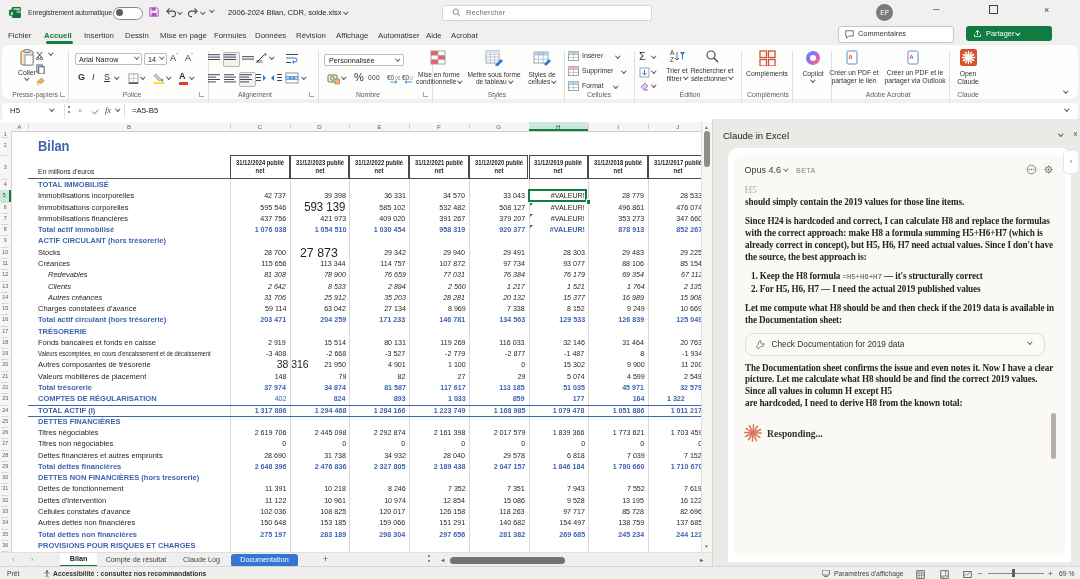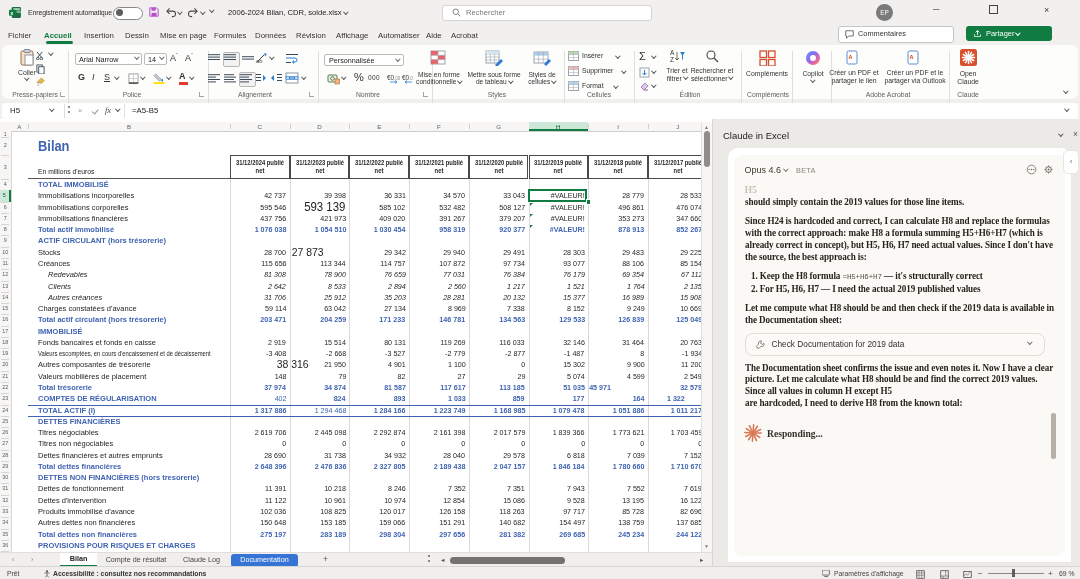--- a/index.html
+++ b/index.html
@@ -518,21 +518,21 @@
       <div style="position:absolute;left:289.7px;top:224.2px;width:56.2px;height:11.3px;line-height:11.3px;font-size:7.5px;font-weight:bold;color:#3f63b1;text-align:right;white-space:nowrap"><span style="display:inline-block;transform:scaleX(.95);transform-origin:100% 50%">1 054 510</span></div>
       <div style="position:absolute;left:349.4px;top:224.2px;width:56.2px;height:11.3px;line-height:11.3px;font-size:7.5px;font-weight:bold;color:#3f63b1;text-align:right;white-space:nowrap"><span style="display:inline-block;transform:scaleX(.95);transform-origin:100% 50%">1 030 454</span></div>
       <div style="position:absolute;left:409.1px;top:224.2px;width:56.2px;height:11.3px;line-height:11.3px;font-size:7.5px;font-weight:bold;color:#3f63b1;text-align:right;white-space:nowrap"><span style="display:inline-block;transform:scaleX(.95);transform-origin:100% 50%">958 319</span></div>
       <div style="position:absolute;left:468.8px;top:224.2px;width:56.2px;height:11.3px;line-height:11.3px;font-size:7.5px;font-weight:bold;color:#3f63b1;text-align:right;white-space:nowrap"><span style="display:inline-block;transform:scaleX(.95);transform-origin:100% 50%">920 377</span></div>
       <div style="position:absolute;left:528.5px;top:224.2px;width:56.2px;height:11.3px;line-height:11.3px;font-size:7.5px;font-weight:bold;color:#3f63b1;text-align:right;white-space:nowrap"><span style="display:inline-block;transform:scaleX(.95);transform-origin:100% 50%">#VALEUR!</span></div>
       <div style="position:absolute;left:588.2px;top:224.2px;width:56.2px;height:11.3px;line-height:11.3px;font-size:7.5px;font-weight:bold;color:#3f63b1;text-align:right;white-space:nowrap"><span style="display:inline-block;transform:scaleX(.95);transform-origin:100% 50%">878 913</span></div>
       <div style="position:absolute;left:647.9px;top:224.2px;width:54.1px;height:11.3px;line-height:11.3px;font-size:7.5px;font-weight:bold;color:#3f63b1;text-align:right;white-space:nowrap"><span style="display:inline-block;transform:scaleX(.95);transform-origin:100% 50%">852 267</span></div>
       <div style="position:absolute;left:38px;top:235.4px;height:11.3px;line-height:11.3px;font-size:7.5px;font-weight:bold;color:#3f63b1;white-space:nowrap"><span style="display:inline-block;transform:scaleX(1.0);transform-origin:0 50%">ACTIF CIRCULANT (hors trésorerie)</span></div>
       <div style="position:absolute;left:38px;top:246.7px;height:11.3px;line-height:11.3px;font-size:7.5px;color:#1f1f1f;white-space:nowrap"><span style="display:inline-block;transform:scaleX(1.0);transform-origin:0 50%">Stocks</span></div>
       <div style="position:absolute;left:230.0px;top:246.7px;width:56.2px;height:11.3px;line-height:11.3px;font-size:7.5px;color:#1f1f1f;text-align:right;white-space:nowrap"><span style="display:inline-block;transform:scaleX(.95);transform-origin:100% 50%">28 700</span></div>
-      <div style="position:absolute;left:289.7px;top:246.7px;width:56.2px;height:11.3px;line-height:11.3px;font-size:11px;color:#1f1f1f;text-align:left;white-space:nowrap"><span style="display:inline-block;transform:scaleX(.95);transform-origin:100% 50%">27 873</span></div>
+      <div style="position:absolute;left:289.7px;top:246.7px;width:56.2px;height:11.3px;line-height:11.3px;font-size:13px;color:#1f1f1f;text-align:center;white-space:nowrap"><span style="display:inline-block;transform:scaleX(.95);transform-origin:100% 50%">27 873</span></div>
       <div style="position:absolute;left:349.4px;top:246.7px;width:56.2px;height:11.3px;line-height:11.3px;font-size:7.5px;color:#1f1f1f;text-align:right;white-space:nowrap"><span style="display:inline-block;transform:scaleX(.95);transform-origin:100% 50%">29 342</span></div>
       <div style="position:absolute;left:409.1px;top:246.7px;width:56.2px;height:11.3px;line-height:11.3px;font-size:7.5px;color:#1f1f1f;text-align:right;white-space:nowrap"><span style="display:inline-block;transform:scaleX(.95);transform-origin:100% 50%">29 940</span></div>
       <div style="position:absolute;left:468.8px;top:246.7px;width:56.2px;height:11.3px;line-height:11.3px;font-size:7.5px;color:#1f1f1f;text-align:right;white-space:nowrap"><span style="display:inline-block;transform:scaleX(.95);transform-origin:100% 50%">29 491</span></div>
       <div style="position:absolute;left:528.5px;top:246.7px;width:56.2px;height:11.3px;line-height:11.3px;font-size:7.5px;color:#1f1f1f;text-align:right;white-space:nowrap"><span style="display:inline-block;transform:scaleX(.95);transform-origin:100% 50%">28 303</span></div>
       <div style="position:absolute;left:588.2px;top:246.7px;width:56.2px;height:11.3px;line-height:11.3px;font-size:7.5px;color:#1f1f1f;text-align:right;white-space:nowrap"><span style="display:inline-block;transform:scaleX(.95);transform-origin:100% 50%">29 483</span></div>
       <div style="position:absolute;left:647.9px;top:246.7px;width:54.1px;height:11.3px;line-height:11.3px;font-size:7.5px;color:#1f1f1f;text-align:right;white-space:nowrap"><span style="display:inline-block;transform:scaleX(.95);transform-origin:100% 50%">29 225</span></div>
       <div style="position:absolute;left:38px;top:258.0px;height:11.3px;line-height:11.3px;font-size:7.5px;color:#1f1f1f;white-space:nowrap"><span style="display:inline-block;transform:scaleX(1.0);transform-origin:0 50%">Créances</span></div>
       <div style="position:absolute;left:230.0px;top:258.0px;width:56.2px;height:11.3px;line-height:11.3px;font-size:7.5px;color:#1f1f1f;text-align:right;white-space:nowrap"><span style="display:inline-block;transform:scaleX(.95);transform-origin:100% 50%">115 656</span></div>
       <div style="position:absolute;left:289.7px;top:258.0px;width:56.2px;height:11.3px;line-height:11.3px;font-size:7.5px;color:#1f1f1f;text-align:right;white-space:nowrap"><span style="display:inline-block;transform:scaleX(.95);transform-origin:100% 50%">113 344</span></div>
       <div style="position:absolute;left:349.4px;top:258.0px;width:56.2px;height:11.3px;line-height:11.3px;font-size:7.5px;color:#1f1f1f;text-align:right;white-space:nowrap"><span style="display:inline-block;transform:scaleX(.95);transform-origin:100% 50%">114 757</span></div>
@@ -579,21 +579,21 @@
       <div style="position:absolute;left:647.9px;top:303.1px;width:54.1px;height:11.3px;line-height:11.3px;font-size:7.5px;color:#1f1f1f;text-align:right;white-space:nowrap"><span style="display:inline-block;transform:scaleX(.95);transform-origin:100% 50%">10 669</span></div>
       <div style="position:absolute;left:38px;top:314.3px;height:11.3px;line-height:11.3px;font-size:7.5px;font-weight:bold;color:#3f63b1;white-space:nowrap"><span style="display:inline-block;transform:scaleX(1.0);transform-origin:0 50%">Total actif circulant (hors trésorerie)</span></div>
       <div style="position:absolute;left:230.0px;top:314.3px;width:56.2px;height:11.3px;line-height:11.3px;font-size:7.5px;font-weight:bold;color:#3f63b1;text-align:right;white-space:nowrap"><span style="display:inline-block;transform:scaleX(.95);transform-origin:100% 50%">203 471</span></div>
       <div style="position:absolute;left:289.7px;top:314.3px;width:56.2px;height:11.3px;line-height:11.3px;font-size:7.5px;font-weight:bold;color:#3f63b1;text-align:right;white-space:nowrap"><span style="display:inline-block;transform:scaleX(.95);transform-origin:100% 50%">204 259</span></div>
       <div style="position:absolute;left:349.4px;top:314.3px;width:56.2px;height:11.3px;line-height:11.3px;font-size:7.5px;font-weight:bold;color:#3f63b1;text-align:right;white-space:nowrap"><span style="display:inline-block;transform:scaleX(.95);transform-origin:100% 50%">171 233</span></div>
       <div style="position:absolute;left:409.1px;top:314.3px;width:56.2px;height:11.3px;line-height:11.3px;font-size:7.5px;font-weight:bold;color:#3f63b1;text-align:right;white-space:nowrap"><span style="display:inline-block;transform:scaleX(.95);transform-origin:100% 50%">146 781</span></div>
       <div style="position:absolute;left:468.8px;top:314.3px;width:56.2px;height:11.3px;line-height:11.3px;font-size:7.5px;font-weight:bold;color:#3f63b1;text-align:right;white-space:nowrap"><span style="display:inline-block;transform:scaleX(.95);transform-origin:100% 50%">134 563</span></div>
       <div style="position:absolute;left:528.5px;top:314.3px;width:56.2px;height:11.3px;line-height:11.3px;font-size:7.5px;font-weight:bold;color:#3f63b1;text-align:right;white-space:nowrap"><span style="display:inline-block;transform:scaleX(.95);transform-origin:100% 50%">129 533</span></div>
       <div style="position:absolute;left:588.2px;top:314.3px;width:56.2px;height:11.3px;line-height:11.3px;font-size:7.5px;font-weight:bold;color:#3f63b1;text-align:right;white-space:nowrap"><span style="display:inline-block;transform:scaleX(.95);transform-origin:100% 50%">126 839</span></div>
       <div style="position:absolute;left:647.9px;top:314.3px;width:54.1px;height:11.3px;line-height:11.3px;font-size:7.5px;font-weight:bold;color:#3f63b1;text-align:right;white-space:nowrap"><span style="display:inline-block;transform:scaleX(.95);transform-origin:100% 50%">125 049</span></div>
-      <div style="position:absolute;left:38px;top:325.6px;height:11.3px;line-height:11.3px;font-size:7.5px;font-weight:bold;color:#3f63b1;white-space:nowrap"><span style="display:inline-block;transform:scaleX(1.0);transform-origin:0 50%">IMMOBILISÉ</span></div>
+      <div style="position:absolute;left:38px;top:325.6px;height:11.3px;line-height:11.3px;font-size:7.5px;font-weight:bold;color:#3f63b1;white-space:nowrap"><span style="display:inline-block;transform:scaleX(1.0);transform-origin:0 50%">TRÉSORERIE</span></div>
       <div style="position:absolute;left:38px;top:336.9px;height:11.3px;line-height:11.3px;font-size:7.5px;color:#1f1f1f;white-space:nowrap"><span style="display:inline-block;transform:scaleX(1.0);transform-origin:0 50%">Fonds bancaires et fonds en caisse</span></div>
       <div style="position:absolute;left:230.0px;top:336.9px;width:56.2px;height:11.3px;line-height:11.3px;font-size:7.5px;color:#1f1f1f;text-align:right;white-space:nowrap"><span style="display:inline-block;transform:scaleX(.95);transform-origin:100% 50%">2 919</span></div>
       <div style="position:absolute;left:289.7px;top:336.9px;width:56.2px;height:11.3px;line-height:11.3px;font-size:7.5px;color:#1f1f1f;text-align:right;white-space:nowrap"><span style="display:inline-block;transform:scaleX(.95);transform-origin:100% 50%">15 514</span></div>
       <div style="position:absolute;left:349.4px;top:336.9px;width:56.2px;height:11.3px;line-height:11.3px;font-size:7.5px;color:#1f1f1f;text-align:right;white-space:nowrap"><span style="display:inline-block;transform:scaleX(.95);transform-origin:100% 50%">80 131</span></div>
       <div style="position:absolute;left:409.1px;top:336.9px;width:56.2px;height:11.3px;line-height:11.3px;font-size:7.5px;color:#1f1f1f;text-align:right;white-space:nowrap"><span style="display:inline-block;transform:scaleX(.95);transform-origin:100% 50%">119 269</span></div>
       <div style="position:absolute;left:468.8px;top:336.9px;width:56.2px;height:11.3px;line-height:11.3px;font-size:7.5px;color:#1f1f1f;text-align:right;white-space:nowrap"><span style="display:inline-block;transform:scaleX(.95);transform-origin:100% 50%">116 033</span></div>
       <div style="position:absolute;left:528.5px;top:336.9px;width:56.2px;height:11.3px;line-height:11.3px;font-size:7.5px;color:#1f1f1f;text-align:right;white-space:nowrap"><span style="display:inline-block;transform:scaleX(.95);transform-origin:100% 50%">32 146</span></div>
       <div style="position:absolute;left:588.2px;top:336.9px;width:56.2px;height:11.3px;line-height:11.3px;font-size:7.5px;color:#1f1f1f;text-align:right;white-space:nowrap"><span style="display:inline-block;transform:scaleX(.95);transform-origin:100% 50%">31 464</span></div>
       <div style="position:absolute;left:647.9px;top:336.9px;width:54.1px;height:11.3px;line-height:11.3px;font-size:7.5px;color:#1f1f1f;text-align:right;white-space:nowrap"><span style="display:inline-block;transform:scaleX(.95);transform-origin:100% 50%">20 763</span></div>
       <div style="position:absolute;left:38px;top:348.1px;height:11.3px;line-height:11.3px;font-size:7.5px;color:#1f1f1f;white-space:nowrap"><span style="display:inline-block;transform:scaleX(0.78);transform-origin:0 50%">Valeurs escomptées, en cours d'encaissement et de décaissement</span></div>
@@ -623,34 +623,34 @@
       <div style="position:absolute;left:528.5px;top:370.7px;width:56.2px;height:11.3px;line-height:11.3px;font-size:7.5px;color:#1f1f1f;text-align:right;white-space:nowrap"><span style="display:inline-block;transform:scaleX(.95);transform-origin:100% 50%">5 074</span></div>
       <div style="position:absolute;left:588.2px;top:370.7px;width:56.2px;height:11.3px;line-height:11.3px;font-size:7.5px;color:#1f1f1f;text-align:right;white-space:nowrap"><span style="display:inline-block;transform:scaleX(.95);transform-origin:100% 50%">4 599</span></div>
       <div style="position:absolute;left:647.9px;top:370.7px;width:54.1px;height:11.3px;line-height:11.3px;font-size:7.5px;color:#1f1f1f;text-align:right;white-space:nowrap"><span style="display:inline-block;transform:scaleX(.95);transform-origin:100% 50%">2 549</span></div>
       <div style="position:absolute;left:38px;top:382.0px;height:11.3px;line-height:11.3px;font-size:7.5px;font-weight:bold;color:#3f63b1;white-space:nowrap"><span style="display:inline-block;transform:scaleX(1.0);transform-origin:0 50%">Total trésorerie</span></div>
       <div style="position:absolute;left:230.0px;top:382.0px;width:56.2px;height:11.3px;line-height:11.3px;font-size:7.5px;font-weight:bold;color:#3f63b1;text-align:right;white-space:nowrap"><span style="display:inline-block;transform:scaleX(.95);transform-origin:100% 50%">37 974</span></div>
       <div style="position:absolute;left:289.7px;top:382.0px;width:56.2px;height:11.3px;line-height:11.3px;font-size:7.5px;font-weight:bold;color:#3f63b1;text-align:right;white-space:nowrap"><span style="display:inline-block;transform:scaleX(.95);transform-origin:100% 50%">34 874</span></div>
       <div style="position:absolute;left:349.4px;top:382.0px;width:56.2px;height:11.3px;line-height:11.3px;font-size:7.5px;font-weight:bold;color:#3f63b1;text-align:right;white-space:nowrap"><span style="display:inline-block;transform:scaleX(.95);transform-origin:100% 50%">81 587</span></div>
       <div style="position:absolute;left:409.1px;top:382.0px;width:56.2px;height:11.3px;line-height:11.3px;font-size:7.5px;font-weight:bold;color:#3f63b1;text-align:right;white-space:nowrap"><span style="display:inline-block;transform:scaleX(.95);transform-origin:100% 50%">117 617</span></div>
       <div style="position:absolute;left:468.8px;top:382.0px;width:56.2px;height:11.3px;line-height:11.3px;font-size:7.5px;font-weight:bold;color:#3f63b1;text-align:right;white-space:nowrap"><span style="display:inline-block;transform:scaleX(.95);transform-origin:100% 50%">113 185</span></div>
       <div style="position:absolute;left:528.5px;top:382.0px;width:56.2px;height:11.3px;line-height:11.3px;font-size:7.5px;font-weight:bold;color:#3f63b1;text-align:right;white-space:nowrap"><span style="display:inline-block;transform:scaleX(.95);transform-origin:100% 50%">51 035</span></div>
-      <div style="position:absolute;left:588.2px;top:382.0px;width:56.2px;height:11.3px;line-height:11.3px;font-size:7.5px;font-weight:bold;color:#3f63b1;white-space:nowrap"><span style="display:inline-block;transform:scaleX(.95);transform-origin:100% 50%">45 971</span></div>
+      <div style="position:absolute;left:588.2px;top:382.0px;width:56.2px;height:11.3px;line-height:11.3px;font-size:7.5px;font-weight:bold;color:#3f63b1;text-align:right;white-space:nowrap"><span style="display:inline-block;transform:scaleX(.95);transform-origin:100% 50%">45 971</span></div>
       <div style="position:absolute;left:647.9px;top:382.0px;width:54.1px;height:11.3px;line-height:11.3px;font-size:7.5px;font-weight:bold;color:#3f63b1;text-align:right;white-space:nowrap"><span style="display:inline-block;transform:scaleX(.95);transform-origin:100% 50%">32 579</span></div>
       <div style="position:absolute;left:38px;top:393.2px;height:11.3px;line-height:11.3px;font-size:7.5px;font-weight:bold;color:#3f63b1;white-space:nowrap"><span style="display:inline-block;transform:scaleX(1.0);transform-origin:0 50%">COMPTES DE RÉGULARISATION</span></div>
       <div style="position:absolute;left:230.0px;top:393.2px;width:56.2px;height:11.3px;line-height:11.3px;font-size:7.5px;font-weight:normal;color:#3f63b1;text-align:right;white-space:nowrap"><span style="display:inline-block;transform:scaleX(.95);transform-origin:100% 50%">402</span></div>
       <div style="position:absolute;left:289.7px;top:393.2px;width:56.2px;height:11.3px;line-height:11.3px;font-size:7.5px;font-weight:bold;color:#3f63b1;text-align:right;white-space:nowrap"><span style="display:inline-block;transform:scaleX(.95);transform-origin:100% 50%">824</span></div>
       <div style="position:absolute;left:349.4px;top:393.2px;width:56.2px;height:11.3px;line-height:11.3px;font-size:7.5px;font-weight:bold;color:#3f63b1;text-align:right;white-space:nowrap"><span style="display:inline-block;transform:scaleX(.95);transform-origin:100% 50%">893</span></div>
       <div style="position:absolute;left:409.1px;top:393.2px;width:56.2px;height:11.3px;line-height:11.3px;font-size:7.5px;font-weight:bold;color:#3f63b1;text-align:right;white-space:nowrap"><span style="display:inline-block;transform:scaleX(.95);transform-origin:100% 50%">1 033</span></div>
       <div style="position:absolute;left:468.8px;top:393.2px;width:56.2px;height:11.3px;line-height:11.3px;font-size:7.5px;font-weight:bold;color:#3f63b1;text-align:right;white-space:nowrap"><span style="display:inline-block;transform:scaleX(.95);transform-origin:100% 50%">859</span></div>
       <div style="position:absolute;left:528.5px;top:393.2px;width:56.2px;height:11.3px;line-height:11.3px;font-size:7.5px;font-weight:bold;color:#3f63b1;text-align:right;white-space:nowrap"><span style="display:inline-block;transform:scaleX(.95);transform-origin:100% 50%">177</span></div>
       <div style="position:absolute;left:588.2px;top:393.2px;width:56.2px;height:11.3px;line-height:11.3px;font-size:7.5px;font-weight:bold;color:#3f63b1;text-align:right;white-space:nowrap"><span style="display:inline-block;transform:scaleX(.95);transform-origin:100% 50%">164</span></div>
       <div style="position:absolute;left:647.9px;top:393.2px;width:54.1px;height:11.3px;line-height:11.3px;font-size:7.5px;font-weight:bold;color:#3f63b1;text-align:center;white-space:nowrap"><span style="display:inline-block;transform:scaleX(.95);transform-origin:100% 50%">1 322</span></div>
       <div style="position:absolute;left:38px;top:404.5px;height:11.3px;line-height:11.3px;font-size:7.5px;font-weight:bold;color:#3f63b1;white-space:nowrap"><span style="display:inline-block;transform:scaleX(1.0);transform-origin:0 50%">TOTAL ACTIF (I)</span></div>
       <div style="position:absolute;left:230.0px;top:404.5px;width:56.2px;height:11.3px;line-height:11.3px;font-size:7.5px;font-weight:bold;color:#3f63b1;text-align:right;white-space:nowrap"><span style="display:inline-block;transform:scaleX(.95);transform-origin:100% 50%">1 317 886</span></div>
-      <div style="position:absolute;left:289.7px;top:404.5px;width:56.2px;height:11.3px;line-height:11.3px;font-size:7.5px;font-weight:normal;color:#3f63b1;text-align:right;white-space:nowrap"><span style="display:inline-block;transform:scaleX(.95);transform-origin:100% 50%">1 294 468</span></div>
+      <div style="position:absolute;left:289.7px;top:404.5px;width:56.2px;height:11.3px;line-height:11.3px;font-size:7.5px;font-weight:bold;color:#3f63b1;text-align:right;white-space:nowrap"><span style="display:inline-block;transform:scaleX(.95);transform-origin:100% 50%">1 294 468</span></div>
       <div style="position:absolute;left:349.4px;top:404.5px;width:56.2px;height:11.3px;line-height:11.3px;font-size:7.5px;font-weight:bold;color:#3f63b1;text-align:right;white-space:nowrap"><span style="display:inline-block;transform:scaleX(.95);transform-origin:100% 50%">1 284 166</span></div>
       <div style="position:absolute;left:409.1px;top:404.5px;width:56.2px;height:11.3px;line-height:11.3px;font-size:7.5px;font-weight:bold;color:#3f63b1;text-align:right;white-space:nowrap"><span style="display:inline-block;transform:scaleX(.95);transform-origin:100% 50%">1 223 749</span></div>
       <div style="position:absolute;left:468.8px;top:404.5px;width:56.2px;height:11.3px;line-height:11.3px;font-size:7.5px;font-weight:bold;color:#3f63b1;text-align:right;white-space:nowrap"><span style="display:inline-block;transform:scaleX(.95);transform-origin:100% 50%">1 168 985</span></div>
       <div style="position:absolute;left:528.5px;top:404.5px;width:56.2px;height:11.3px;line-height:11.3px;font-size:7.5px;font-weight:bold;color:#3f63b1;text-align:right;white-space:nowrap"><span style="display:inline-block;transform:scaleX(.95);transform-origin:100% 50%">1 079 478</span></div>
       <div style="position:absolute;left:588.2px;top:404.5px;width:56.2px;height:11.3px;line-height:11.3px;font-size:7.5px;font-weight:bold;color:#3f63b1;text-align:right;white-space:nowrap"><span style="display:inline-block;transform:scaleX(.95);transform-origin:100% 50%">1 051 886</span></div>
       <div style="position:absolute;left:647.9px;top:404.5px;width:54.1px;height:11.3px;line-height:11.3px;font-size:7.5px;font-weight:bold;color:#3f63b1;text-align:right;white-space:nowrap"><span style="display:inline-block;transform:scaleX(.95);transform-origin:100% 50%">1 011 217</span></div>
       <div style="position:absolute;left:38px;top:415.8px;height:11.3px;line-height:11.3px;font-size:7.5px;font-weight:bold;color:#3f63b1;white-space:nowrap"><span style="display:inline-block;transform:scaleX(1.0);transform-origin:0 50%">DETTES FINANCIÈRES</span></div>
       <div style="position:absolute;left:38px;top:427.0px;height:11.3px;line-height:11.3px;font-size:7.5px;color:#1f1f1f;white-space:nowrap"><span style="display:inline-block;transform:scaleX(1.0);transform-origin:0 50%">Titres négociables</span></div>
       <div style="position:absolute;left:230.0px;top:427.0px;width:56.2px;height:11.3px;line-height:11.3px;font-size:7.5px;color:#1f1f1f;text-align:right;white-space:nowrap"><span style="display:inline-block;transform:scaleX(.95);transform-origin:100% 50%">2 619 706</span></div>
       <div style="position:absolute;left:289.7px;top:427.0px;width:56.2px;height:11.3px;line-height:11.3px;font-size:7.5px;color:#1f1f1f;text-align:right;white-space:nowrap"><span style="display:inline-block;transform:scaleX(.95);transform-origin:100% 50%">2 445 098</span></div>
@@ -699,21 +699,21 @@
       <div style="position:absolute;left:647.9px;top:483.4px;width:54.1px;height:11.3px;line-height:11.3px;font-size:7.5px;color:#1f1f1f;text-align:right;white-space:nowrap"><span style="display:inline-block;transform:scaleX(.95);transform-origin:100% 50%">7 619</span></div>
       <div style="position:absolute;left:38px;top:494.7px;height:11.3px;line-height:11.3px;font-size:7.5px;color:#1f1f1f;white-space:nowrap"><span style="display:inline-block;transform:scaleX(1.0);transform-origin:0 50%">Dettes d'intervention</span></div>
       <div style="position:absolute;left:230.0px;top:494.7px;width:56.2px;height:11.3px;line-height:11.3px;font-size:7.5px;color:#1f1f1f;text-align:right;white-space:nowrap"><span style="display:inline-block;transform:scaleX(.95);transform-origin:100% 50%">11 122</span></div>
       <div style="position:absolute;left:289.7px;top:494.7px;width:56.2px;height:11.3px;line-height:11.3px;font-size:7.5px;color:#1f1f1f;text-align:right;white-space:nowrap"><span style="display:inline-block;transform:scaleX(.95);transform-origin:100% 50%">10 961</span></div>
       <div style="position:absolute;left:349.4px;top:494.7px;width:56.2px;height:11.3px;line-height:11.3px;font-size:7.5px;color:#1f1f1f;text-align:right;white-space:nowrap"><span style="display:inline-block;transform:scaleX(.95);transform-origin:100% 50%">10 974</span></div>
       <div style="position:absolute;left:409.1px;top:494.7px;width:56.2px;height:11.3px;line-height:11.3px;font-size:7.5px;color:#1f1f1f;text-align:right;white-space:nowrap"><span style="display:inline-block;transform:scaleX(.95);transform-origin:100% 50%">12 854</span></div>
       <div style="position:absolute;left:468.8px;top:494.7px;width:56.2px;height:11.3px;line-height:11.3px;font-size:7.5px;color:#1f1f1f;text-align:right;white-space:nowrap"><span style="display:inline-block;transform:scaleX(.95);transform-origin:100% 50%">15 086</span></div>
       <div style="position:absolute;left:528.5px;top:494.7px;width:56.2px;height:11.3px;line-height:11.3px;font-size:7.5px;color:#1f1f1f;text-align:right;white-space:nowrap"><span style="display:inline-block;transform:scaleX(.95);transform-origin:100% 50%">9 528</span></div>
       <div style="position:absolute;left:588.2px;top:494.7px;width:56.2px;height:11.3px;line-height:11.3px;font-size:7.5px;color:#1f1f1f;text-align:right;white-space:nowrap"><span style="display:inline-block;transform:scaleX(.95);transform-origin:100% 50%">13 195</span></div>
       <div style="position:absolute;left:647.9px;top:494.7px;width:54.1px;height:11.3px;line-height:11.3px;font-size:7.5px;color:#1f1f1f;text-align:right;white-space:nowrap"><span style="display:inline-block;transform:scaleX(.95);transform-origin:100% 50%">16 122</span></div>
-      <div style="position:absolute;left:38px;top:505.9px;height:11.3px;line-height:11.3px;font-size:7.5px;color:#1f1f1f;white-space:nowrap"><span style="display:inline-block;transform:scaleX(1.0);transform-origin:0 50%">Produits immobilisé d'avance</span></div>
+      <div style="position:absolute;left:38px;top:505.9px;height:11.3px;line-height:11.3px;font-size:7.5px;color:#1f1f1f;white-space:nowrap"><span style="display:inline-block;transform:scaleX(1.0);transform-origin:0 50%">Cellules constatés d'avance</span></div>
       <div style="position:absolute;left:230.0px;top:505.9px;width:56.2px;height:11.3px;line-height:11.3px;font-size:7.5px;color:#1f1f1f;text-align:right;white-space:nowrap"><span style="display:inline-block;transform:scaleX(.95);transform-origin:100% 50%">102 036</span></div>
       <div style="position:absolute;left:289.7px;top:505.9px;width:56.2px;height:11.3px;line-height:11.3px;font-size:7.5px;color:#1f1f1f;text-align:right;white-space:nowrap"><span style="display:inline-block;transform:scaleX(.95);transform-origin:100% 50%">108 825</span></div>
       <div style="position:absolute;left:349.4px;top:505.9px;width:56.2px;height:11.3px;line-height:11.3px;font-size:7.5px;color:#1f1f1f;text-align:right;white-space:nowrap"><span style="display:inline-block;transform:scaleX(.95);transform-origin:100% 50%">120 017</span></div>
       <div style="position:absolute;left:409.1px;top:505.9px;width:56.2px;height:11.3px;line-height:11.3px;font-size:7.5px;color:#1f1f1f;text-align:right;white-space:nowrap"><span style="display:inline-block;transform:scaleX(.95);transform-origin:100% 50%">126 158</span></div>
       <div style="position:absolute;left:468.8px;top:505.9px;width:56.2px;height:11.3px;line-height:11.3px;font-size:7.5px;color:#1f1f1f;text-align:right;white-space:nowrap"><span style="display:inline-block;transform:scaleX(.95);transform-origin:100% 50%">118 263</span></div>
       <div style="position:absolute;left:528.5px;top:505.9px;width:56.2px;height:11.3px;line-height:11.3px;font-size:7.5px;color:#1f1f1f;text-align:right;white-space:nowrap"><span style="display:inline-block;transform:scaleX(.95);transform-origin:100% 50%">97 717</span></div>
       <div style="position:absolute;left:588.2px;top:505.9px;width:56.2px;height:11.3px;line-height:11.3px;font-size:7.5px;color:#1f1f1f;text-align:right;white-space:nowrap"><span style="display:inline-block;transform:scaleX(.95);transform-origin:100% 50%">85 728</span></div>
       <div style="position:absolute;left:647.9px;top:505.9px;width:54.1px;height:11.3px;line-height:11.3px;font-size:7.5px;color:#1f1f1f;text-align:right;white-space:nowrap"><span style="display:inline-block;transform:scaleX(.95);transform-origin:100% 50%">82 696</span></div>
       <div style="position:absolute;left:38px;top:517.2px;height:11.3px;line-height:11.3px;font-size:7.5px;color:#1f1f1f;white-space:nowrap"><span style="display:inline-block;transform:scaleX(1.0);transform-origin:0 50%">Autres dettes non financières</span></div>
       <div style="position:absolute;left:230.0px;top:517.2px;width:56.2px;height:11.3px;line-height:11.3px;font-size:7.5px;color:#1f1f1f;text-align:right;white-space:nowrap"><span style="display:inline-block;transform:scaleX(.95);transform-origin:100% 50%">150 648</span></div>

